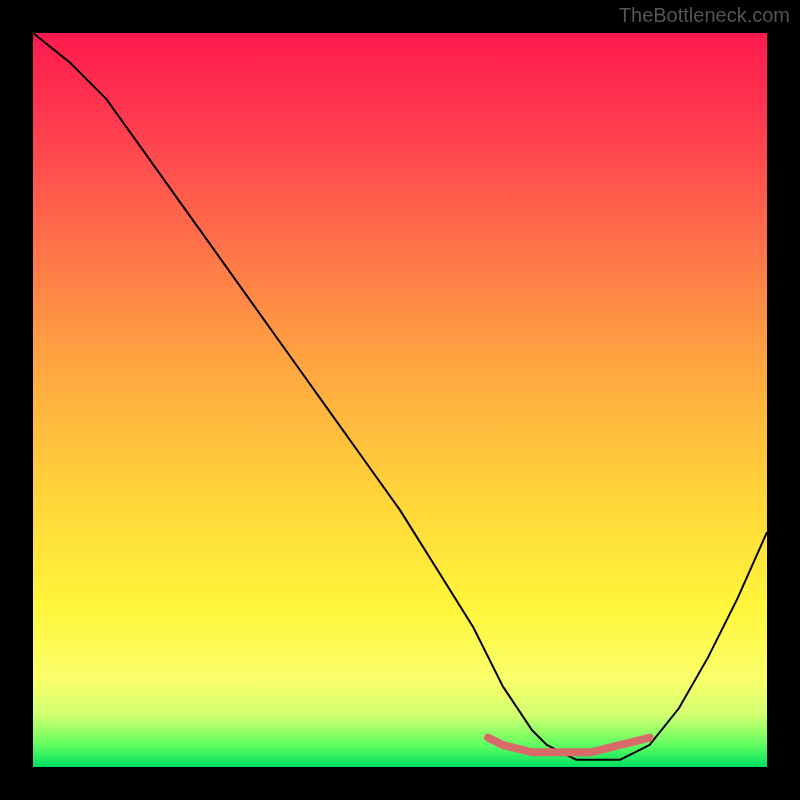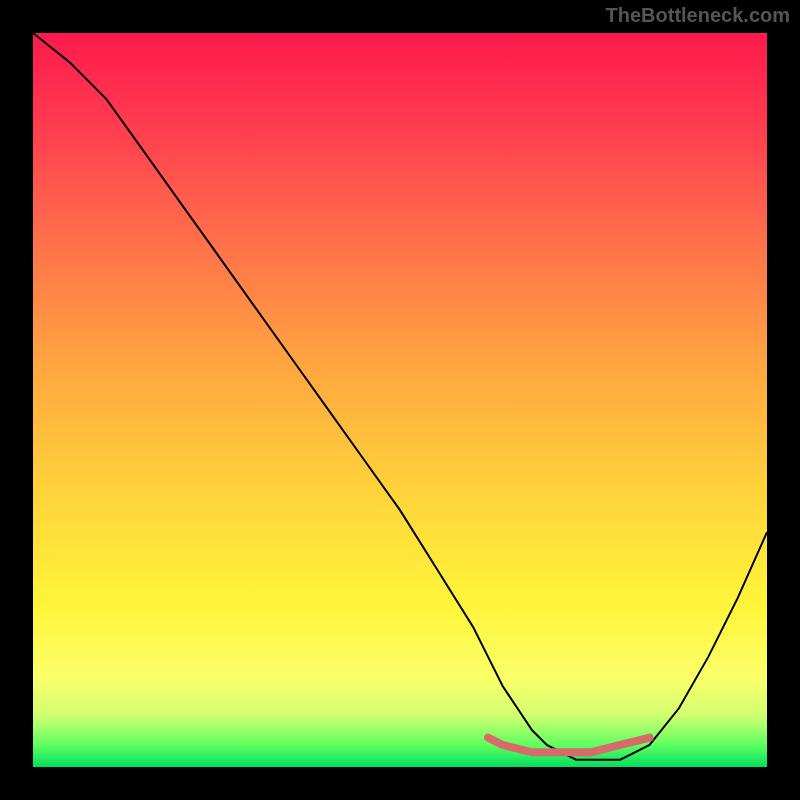--- a/index.html
+++ b/index.html
@@ -10,21 +10,21 @@
     background: #000;
     font-family: Arial, sans-serif;
     position: relative;
   }
   .watermark {
     position: absolute;
     top: 4px;
     right: 10px;
     color: #555;
     font-size: 20px;
-    font-weight: bold;
+    font-weight: normal;
     z-index: 10;
   }
   .plot-area {
     position: absolute;
     left: 33px;
     top: 33px;
     width: 734px;
     height: 734px;
     overflow: hidden;
   }

